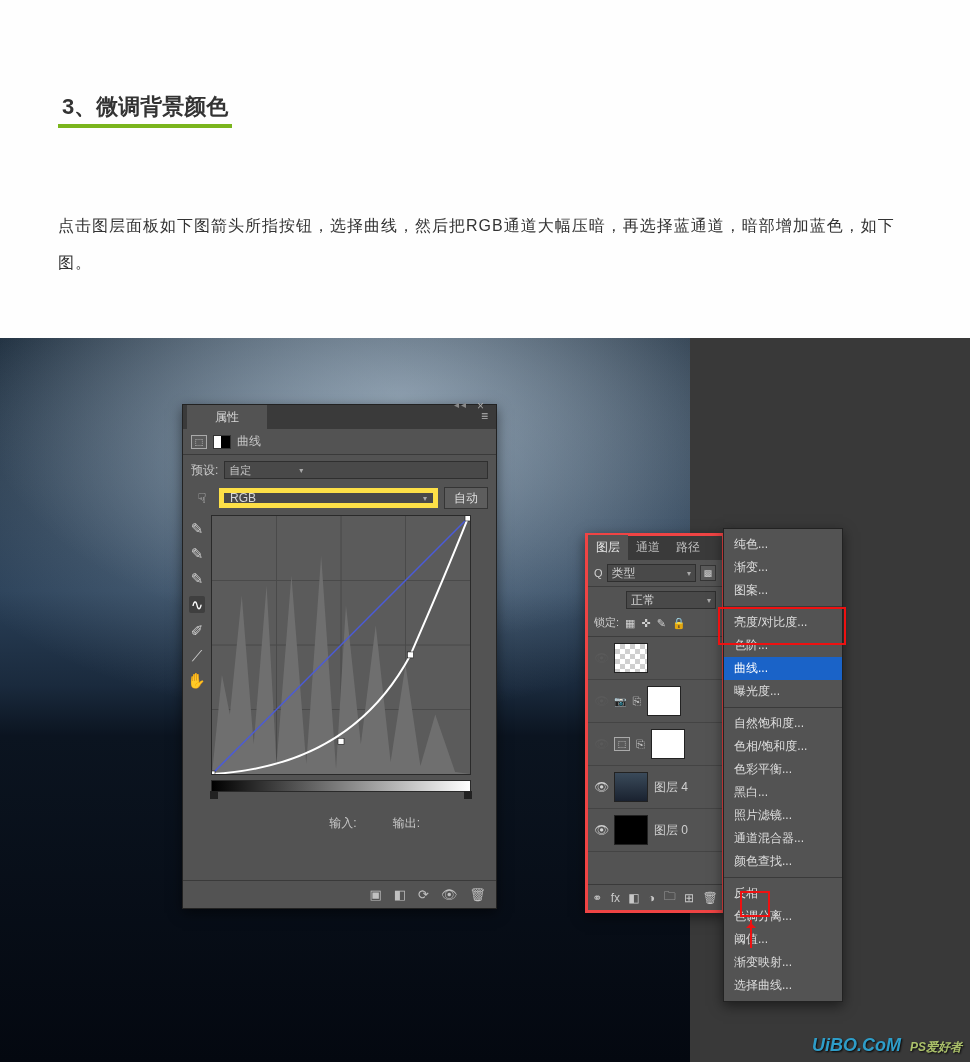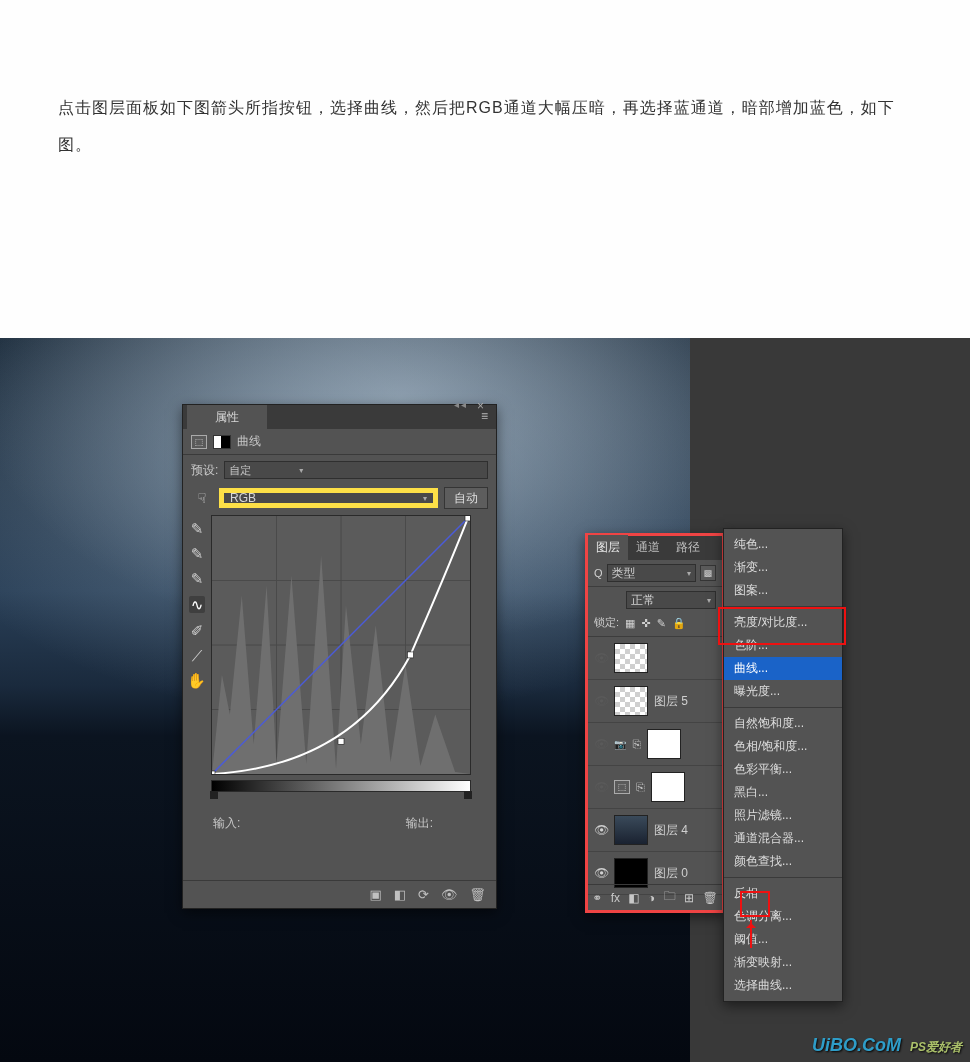--- a/index.html
+++ b/index.html
@@ -126,21 +126,21 @@
   .curve-svg { width:260px; height:260px; background:#5b5b5b; border:1px solid #2a2a2a; }
   .grad-bottom {
     margin-top:2px; width:260px; height:12px;
     background:linear-gradient(to right,#000,#fff);
     border:1px solid #2a2a2a;
     position:relative;
   }
   .grad-bottom .knob { position:absolute; top:10px; width:8px; height:8px; background:#222; }
   .knob.left{ left:-2px;} .knob.right{ right:-2px;}
   .io-row {
-    display:flex; justify-content:space-between; padding:10px 27px 0 30px;
+    display:flex; justify-content:flex-end; padding:10px 40px 0 30px;
     font-size:12px; color:#c8c8c8;
   }
   .io-row span span.val{ display:inline-block; width:36px; }
   .panel-footer {
     position:absolute; left:0; right:0; bottom:0;
     height:28px; border-top:1px solid #3a3a3a;
     display:flex; justify-content:flex-end; align-items:center; gap:12px;
     padding:0 10px;
     color:#c0c0c0; font-size:13px;
   }
@@ -230,20 +230,21 @@
     color:#2da8d8;
     text-shadow:1px 1px 2px #000;
     opacity:.9;
   }
   .wm .cn{ color:#b8d070; font-size:12px; margin-left:4px; }
 </style>
 </head>
 <body>
 
 <div class="article-area">
+  <div class="step-heading">3、微调背景颜色</div>
   <p class="body-text">点击图层面板如下图箭头所指按钮，选择曲线，然后把RGB通道大幅压暗，再选择蓝通道，暗部增加蓝色，如下图。</p>
 </div>
 
 <div class="screenshot-zone">
   <div class="sky-bg"></div>
 
   <div class="props-panel">
     <div class="panel-tabbar">
       <span class="panel-drag">◂◂</span>
       <span class="panel-close">×</span>
@@ -348,25 +349,20 @@
       <span>锁定:</span>
       <span>▦</span>
       <span>✜</span>
       <span>✎</span>
       <span>🔒</span>
     </div>
     <div class="layer-list">
       <div class="layer-item">
         <span class="eye off">👁</span>
         <div class="thumb checker"></div>
-      </div>
-      <div class="layer-item">
-        <span class="eye off">👁</span>
-        <div class="thumb checker"></div>
-        <span>图层 5</span>
       </div>
       <div class="layer-item">
         <span class="eye off">👁</span>
         <span style="font-size:10px;">📷</span>
         <span class="linkicon">⎘</span>
         <div class="thumb"></div>
       </div>
       <div class="layer-item">
         <span class="eye off">👁</span>
         <span class="icon-box">⬚</span>

